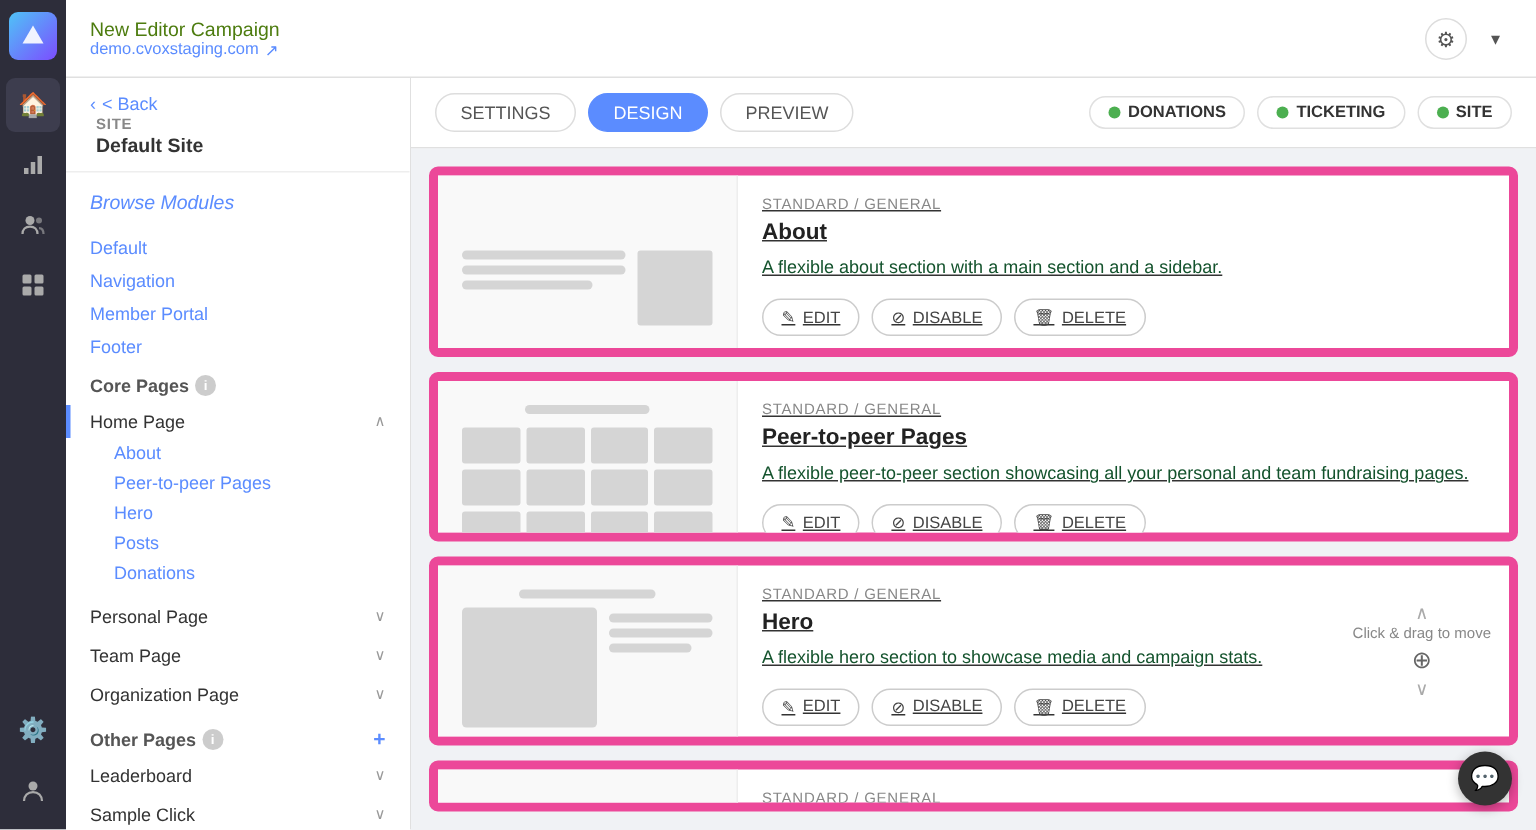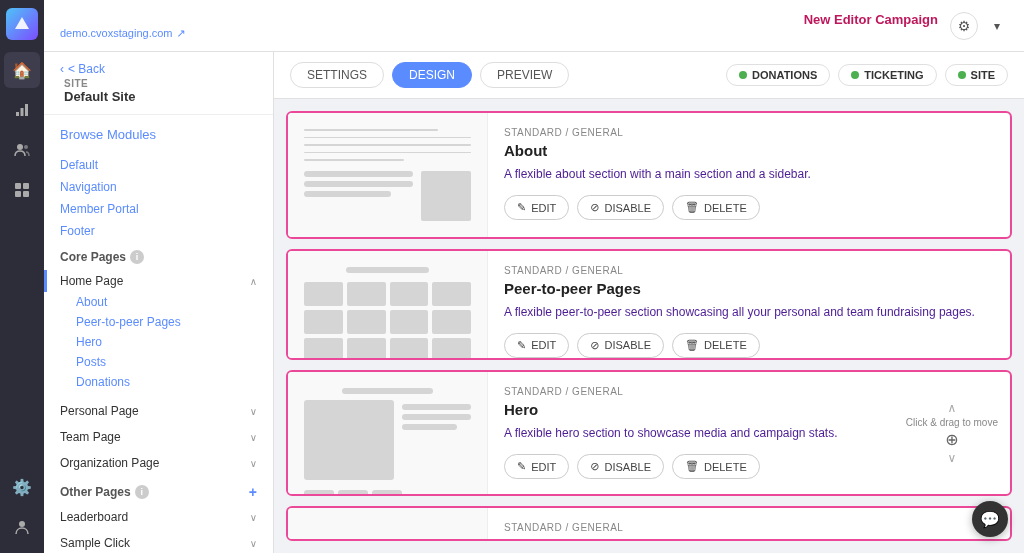--- a/index.html
+++ b/index.html
@@ -42,21 +42,21 @@
       background: #fff;
       border-bottom: 1px solid #e0e0e0;
       padding: 0 16px;
       height: 52px;
       display: flex;
       align-items: center;
       gap: 12px;
       flex-shrink: 0;
     }
     .campaign-info { display: flex; flex-direction: column; flex: 1; }
-    .campaign-title { font-size: 13px; font-weight: 700; color: #be185d; text-align: right; }
+    .campaign-title { font-size: 13px; font-weight: 400; color: #4d7c0f; }
     .campaign-url { font-size: 11px; color: #5b8cff; display: flex; align-items: center; gap: 4px; }
     .top-bar-controls { display: flex; align-items: center; gap: 8px; }
     .gear-btn {
       width: 28px; height: 28px; border-radius: 50%;
       border: 1px solid #ddd; background: #fff;
       display: flex; align-items: center; justify-content: center;
       cursor: pointer; font-size: 14px; color: #555;
     }
     .chevron-btn {
       width: 22px; height: 22px;
@@ -91,35 +91,36 @@
       display: flex; align-items: center; gap: 4px;
     }
     .site-label { font-size: 10px; color: #888; letter-spacing: 0.5px; font-weight: 600; }
     .site-name { font-size: 13px; font-weight: 600; color: #333; }
     .browse-modules {
       padding: 12px 16px;
       color: #5b8cff;
       font-size: 13px;
       font-weight: 500;
       cursor: pointer;
+      font-style: italic;
     }
     .sidebar-link {
       padding: 4px 16px;
       color: #5b8cff;
       font-size: 12px;
       cursor: pointer;
       display: block;
     }
     .section-title {
       padding: 8px 16px 4px;
       font-size: 12px;
       font-weight: 600;
       color: #555;
       display: flex;
-      align-items: center;
+      align-items: flex-end;
       gap: 4px;
     }
     .info-icon {
       width: 14px; height: 14px; border-radius: 50%;
       background: #ccc; color: #fff; font-size: 9px;
       display: inline-flex; align-items: center; justify-content: center;
     }
     .page-group { padding: 2px 0; }
     .page-group-header {
       padding: 4px 16px;
@@ -196,25 +197,26 @@
       padding: 12px;
       display: flex;
       flex-direction: column;
       gap: 10px;
       background: #f0f2f5;
     }
 
     
     .module-card {
       background: #fff;
-      border: 2px solid #ec4899;
+      border: 6px solid #ec4899;
       border-radius: 6px;
       display: flex;
       overflow: hidden;
       position: relative;
+      text-decoration: underline;
     }
     .module-preview {
       width: 200px;
       flex-shrink: 0;
       padding: 16px;
       background: #f9f9f9;
       border-right: 1px solid #eee;
       display: flex;
       flex-direction: column;
       gap: 6px;
@@ -269,21 +271,21 @@
       margin-bottom: 4px;
     }
     .module-title {
       font-size: 15px;
       font-weight: 600;
       color: #222;
       margin-bottom: 6px;
     }
     .module-desc {
       font-size: 12px;
-      color: #4c1d95;
+      color: #14532d;
       line-height: 1.5;
       margin-bottom: 12px;
     }
     .module-actions {
       display: flex;
       gap: 8px;
     }
     .action-btn {
       padding: 5px 12px;
       border-radius: 20px;

